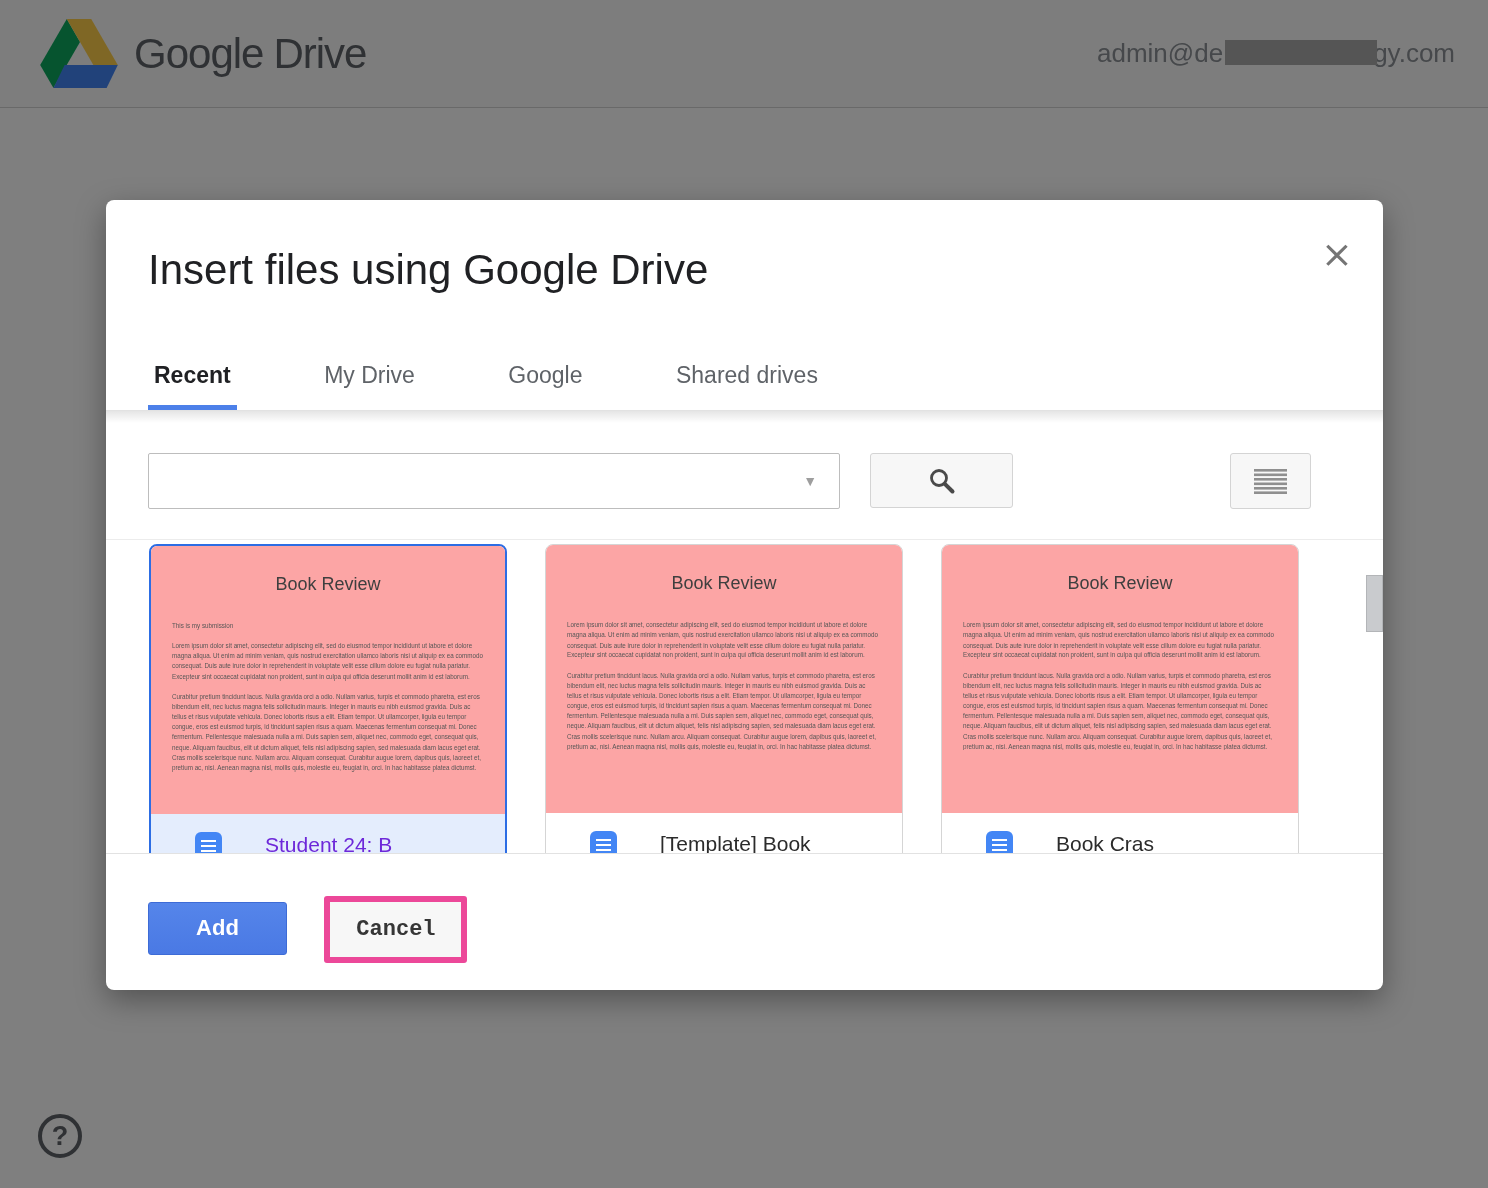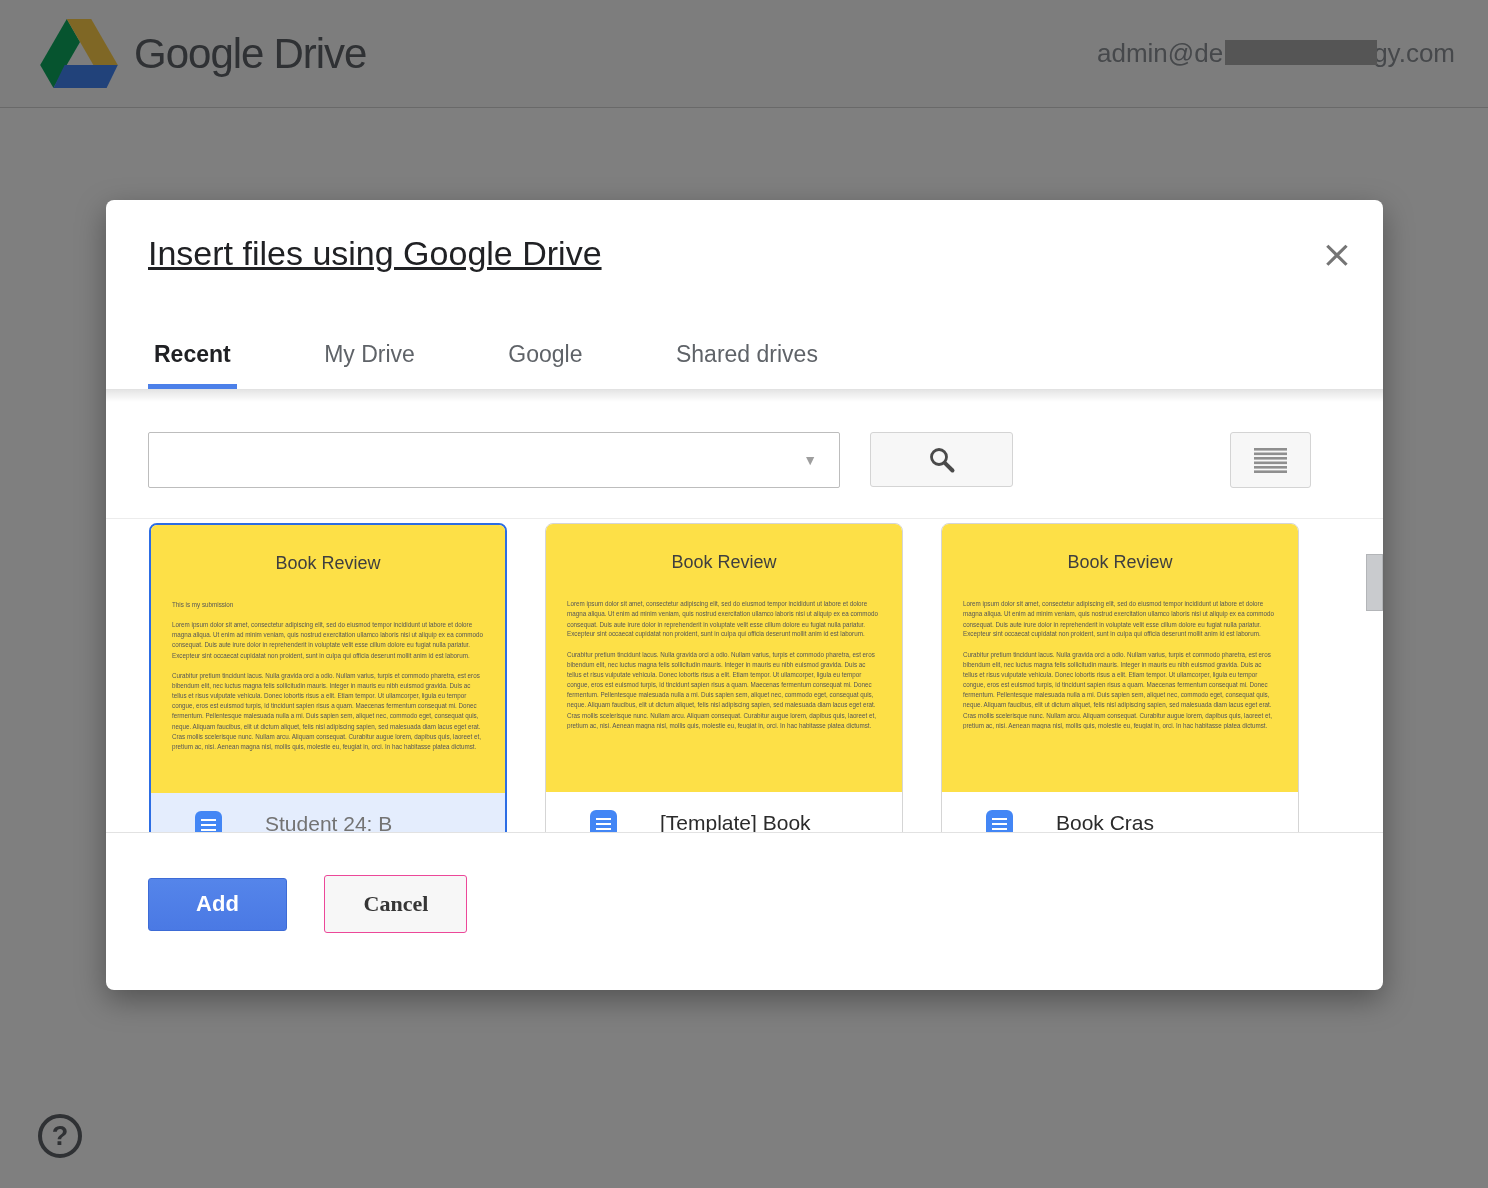--- a/index.html
+++ b/index.html
@@ -37,21 +37,21 @@
     position:absolute; left:106px; top:200px; width:1277px; height:790px;
     background:#ffffff; border-radius:8px; z-index:10;
     box-shadow:0 10px 30px rgba(0,0,0,0.35);
     overflow:hidden;
   }
   .dlg-close {
     position:absolute; top:34px; right:26px; width:40px; height:40px;
     border:none; background:none; color:#757575; font-size:38px; line-height:40px;
     cursor:pointer; font-family:"DejaVu Sans", sans-serif;
   }
-  .dlg-title { padding:34px 42px 0; font-size:34px; font-weight:400; color:#202124;text-decoration:underline; }
+  .dlg-title { padding:46px 42px 0; font-size:42px; font-weight:400; color:#202124; }
 
   .tabs { margin-top:68px; padding:0 42px; border-bottom:1px solid #e2e2e2; white-space:nowrap; }
   .tab {
     display:inline-block; padding:0 6px 16px; margin-right:77px;
     font-size:23px; color:#5f6368; cursor:pointer; border-bottom:5px solid transparent;
   }
   .tab.active { color:#202124; font-weight:bold; border-bottom-color:#4c80e9; }
 
   .toolbar { position:relative; height:128px; padding:42px 42px 0; display:flex; align-items:flex-start; }
   .toolbar::before {
@@ -77,56 +77,56 @@
   .cards-viewport {
     position:relative; height:314px; border-top:1px solid #ececec;
     overflow:hidden; padding:4px 0 0 43px;
   }
   .cards-row { display:flex; gap:38px; }
   .card {
     width:358px; height:440px; flex:none; background:#fff;
     border:1px solid #d5d5d5; border-radius:8px; overflow:hidden; cursor:pointer;
   }
   .card.selected { border:2px solid #2c6de4; }
-  .doc-preview { height:268px; padding:28px 21px 0; overflow:hidden; background:#fde047; }
+  .doc-preview { height:268px; padding:28px 21px 0; overflow:hidden; background:#fca5a5; }
   .doc-title { text-align:center; font-size:18px; color:#3f3f3f; margin-bottom:26px; }
   .doc-body { overflow:hidden; }
   .doc-body-inner {
     width:182%; transform:scale(0.55); transform-origin:0 0;
     font-size:11.4px; line-height:1.62; color:#565656;
   }
   .doc-body-inner p { margin:0 0 18px; }
   .doc-note { margin-bottom:18px; }
   .card-footer { height:62px; display:flex; align-items:center; padding-left:44px; background:#fff; }
   .card.selected .card-footer { background:#e4edfd; }
   .doc-icon {
     width:27px; height:27px; background:#4386f5; border-radius:6px; position:relative; flex:none;
   }
   .doc-icon::after {
     content:""; position:absolute; left:6px; right:6px; top:8px; height:2px;
     background:#fff; box-shadow:0 5px 0 #fff, 0 10px 0 #fff;
   }
   .filename { margin-left:43px; font-size:21px; font-weight:500; color:#2b2b2b; white-space:nowrap; }
-  .card.selected .filename { color:#737373; }
+  .card.selected .filename { color:#6d28d9; }
   .scroll-thumb {
     position:absolute; right:0; top:35px; width:17px; height:57px;
     background:#c9cbce; border:1px solid #b3b5b8; cursor:grab;
   }
 
   
   .dlg-footer { border-top:1px solid #e2e2e2; height:138px; padding:42px 0 0 42px; }
   .btn-add {
     width:139px; height:53px; border-radius:3px; border:1px solid #3d6bd6;
     background:linear-gradient(#5585ea, #4a79e4); color:#ffffff;
     font-size:22px; font-weight:bold; cursor:pointer; font-family:"Liberation Sans", sans-serif;
   }
   .btn-cancel {
-    width:143px; height:58px; margin-left:33px; border-radius:3px; border:1px solid #ec4899;
+    width:143px; height:67px; margin-left:33px; border-radius:3px; border:6px solid #ec4899;
     background:#f7f7f7; color:#363636; font-size:22px; font-weight:bold; cursor:pointer;
-    font-family:Liberation Serif, serif;
+    font-family:Liberation Mono, monospace;
   }
 </style>
 </head>
 <body>
 
 <header class="topbar">
   <div class="brand">
     <svg width="78" height="69" viewBox="0 0 87.3 77.6">
       <path d="M29.9 0 L0 51.8 L14.9 77.6 L44.8 25.8 Z" fill="#0da95f"></path>
       <path d="M29.9 0 L57.4 0 L87.3 51.8 L59.8 51.8 Z" fill="#ffcf4b"></path>

